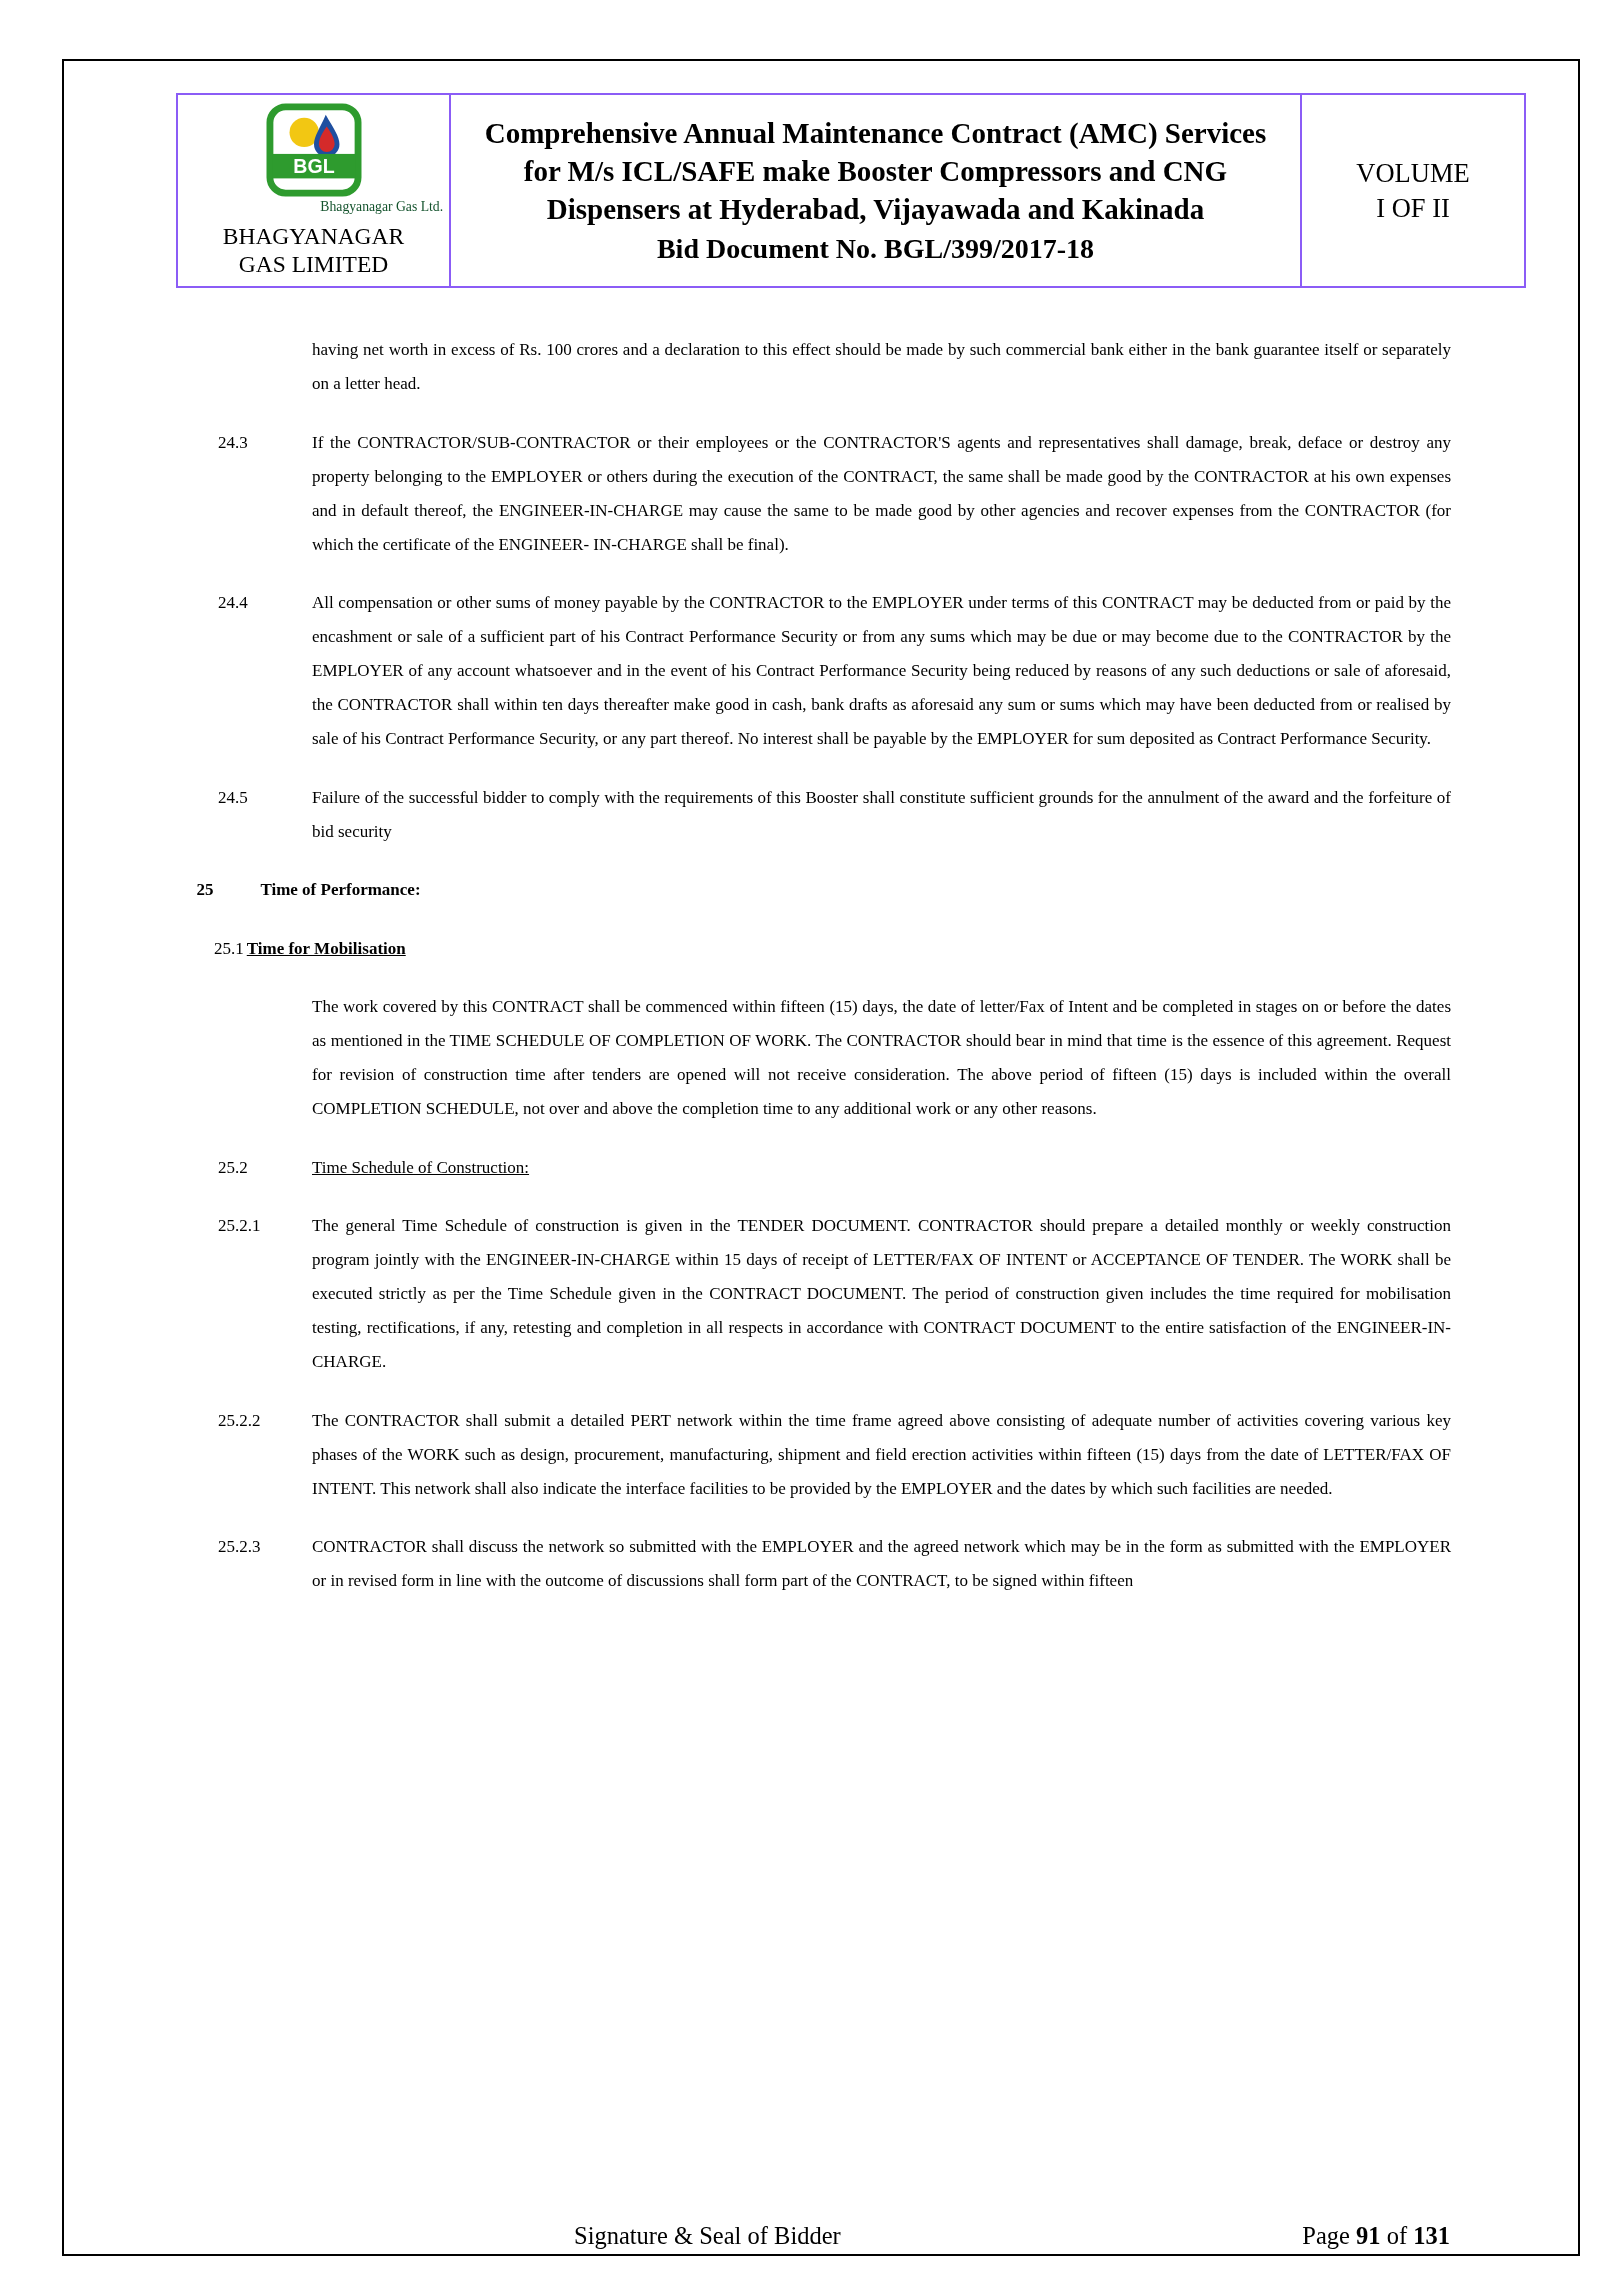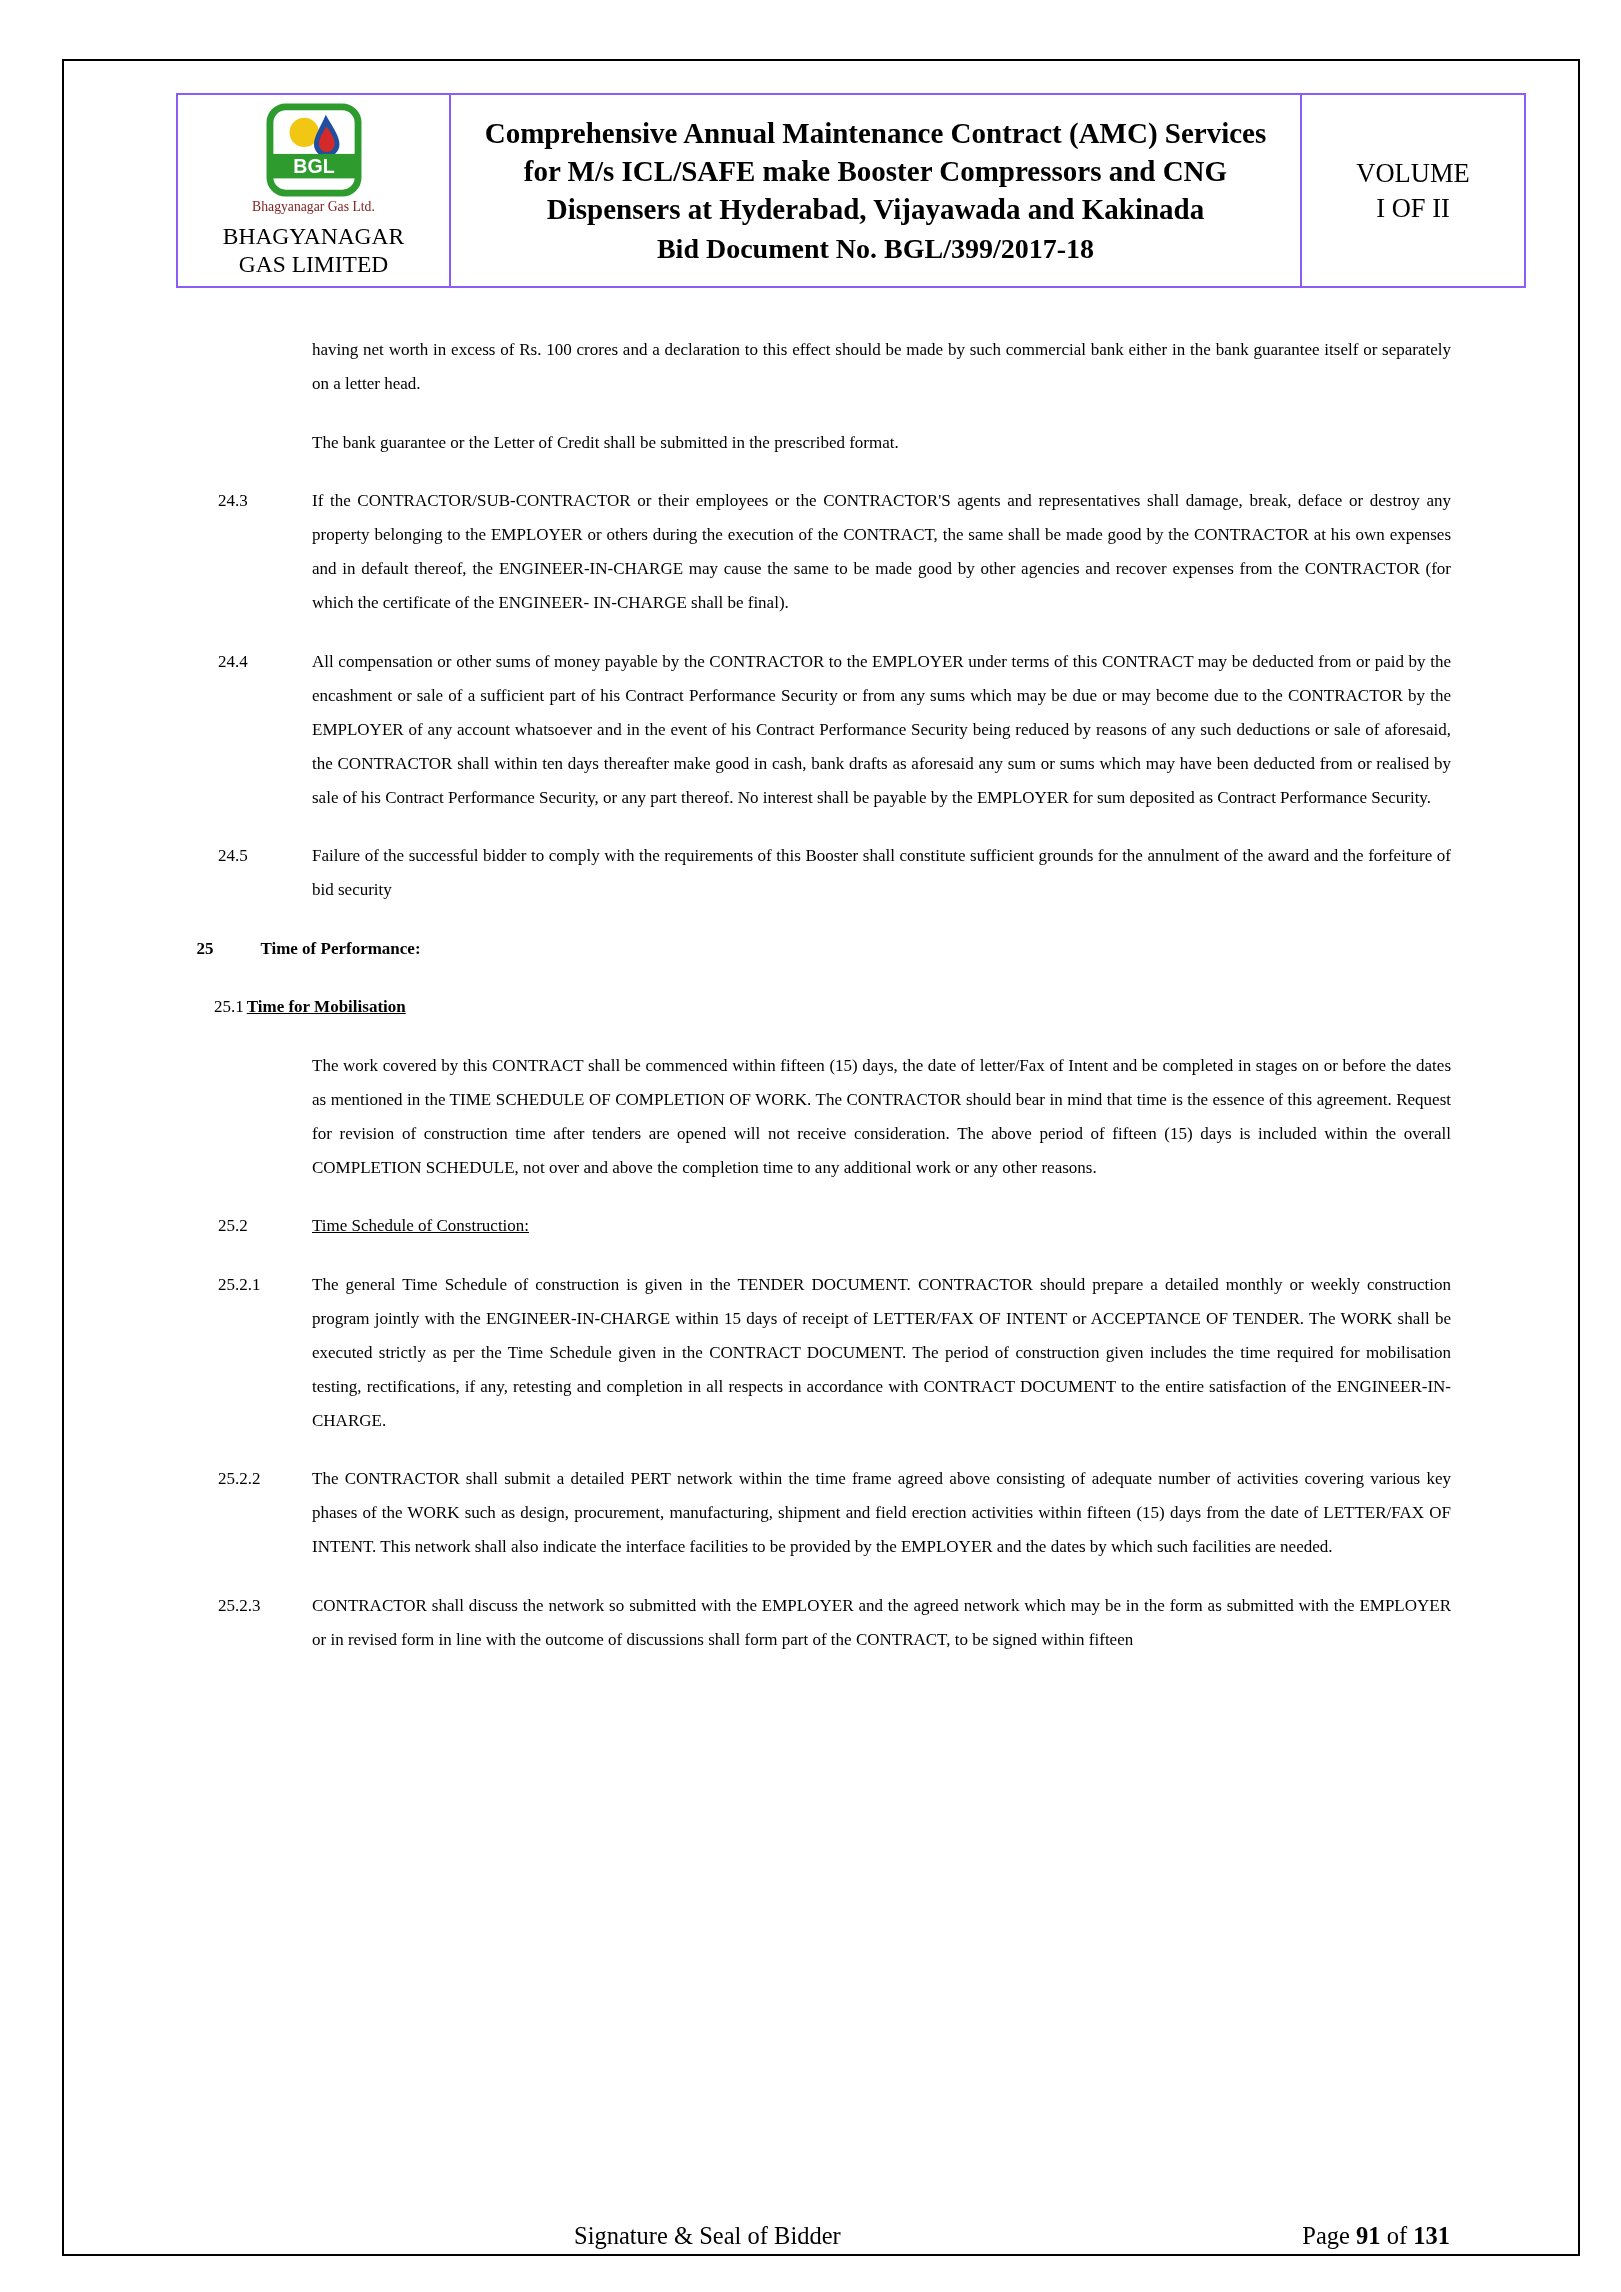--- a/index.html
+++ b/index.html
@@ -9,21 +9,21 @@
   .page-border { position:absolute; left:62px; top:59px; right:41px; bottom:37px; border:2px solid #000; }
 
   
   .header-table { position:absolute; top:93px; left:176px; width:1274px; border-collapse:collapse; table-layout:fixed; }
   .header-table td { border:2px solid #8b5cf6; vertical-align:middle; }
   .cell-logo { width:273px; text-align:center; padding:7.8px 5.9px; }
   .cell-title { width:851px; text-align:center; padding:7.8px 15.7px; }
   .cell-volume { width:224px; text-align:center; font-size:26.5px; line-height:35px; }
   .doc-title { font-weight:bold; font-size:29px; line-height:38px; }
   .doc-number { font-weight:bold; font-size:28px; line-height:38px; margin-top:2px; }
-  .logo-caption { font-size:13.7px; color:#7f1d1d; line-height:15.7px; margin-top:-2px; }
+  .logo-caption { font-size:13.7px; color:#14532d; line-height:15.7px; margin-top:-2px;text-align:right; }
   .company-name { font-size:23.5px; line-height:28px; margin-top:7.8px; }
 
   
   .content { position:absolute; top:333px; left:218px; width:1233px; font-size:17px; line-height:34px; }
   .block { margin-bottom:24.5px; }
   .para { margin-left:94px; text-align:justify; }
   .clause { display:flex; }
   .clause-num { flex:0 0 94px; width:94px; }
   .clause-text { flex:1; text-align:justify; }
   .underline { text-decoration:underline; }
@@ -73,21 +73,20 @@
         <div>I OF II</div>
       </td>
     </tr>
   </tbody>
     </table>
 
   <div class="content">
 
     <p class="para block">having net worth in excess of Rs. 100 crores and a declaration to this effect should be made by such commercial bank either in the bank guarantee itself or separately on a letter head.</p>
 
-    <p class="para block">The bank guarantee or the Letter of Credit shall be submitted in the prescribed format.</p>
 
     <div class="clause block">
       <span class="clause-num">24.3</span>
       <span class="clause-text">If the CONTRACTOR/SUB-CONTRACTOR or their employees or the CONTRACTOR'S agents and representatives shall damage, break, deface or destroy any property belonging to the EMPLOYER or others during the execution of the CONTRACT, the same shall be made good by the CONTRACTOR at his own expenses and in default thereof, the ENGINEER-IN-CHARGE may cause the same to be made good by other agencies and recover expenses from the CONTRACTOR (for which the certificate of the ENGINEER- IN-CHARGE shall be final).</span>
     </div>
 
     <div class="clause block">
       <span class="clause-num">24.4</span>
       <span class="clause-text">All compensation or other sums of money payable by the CONTRACTOR to the EMPLOYER under terms of this CONTRACT may be deducted from or paid by the encashment or sale of a sufficient part of his Contract Performance Security or from any sums which may be due or may become due to the CONTRACTOR by the EMPLOYER of any account whatsoever and in the event of his Contract Performance Security being reduced by reasons of any such deductions or sale of aforesaid, the CONTRACTOR shall within ten days thereafter make good in cash, bank drafts as aforesaid any sum or sums which may have been deducted from or realised by sale of his Contract Performance Security, or any part thereof. No interest shall be payable by the EMPLOYER for sum deposited as Contract Performance Security.</span>
     </div>

